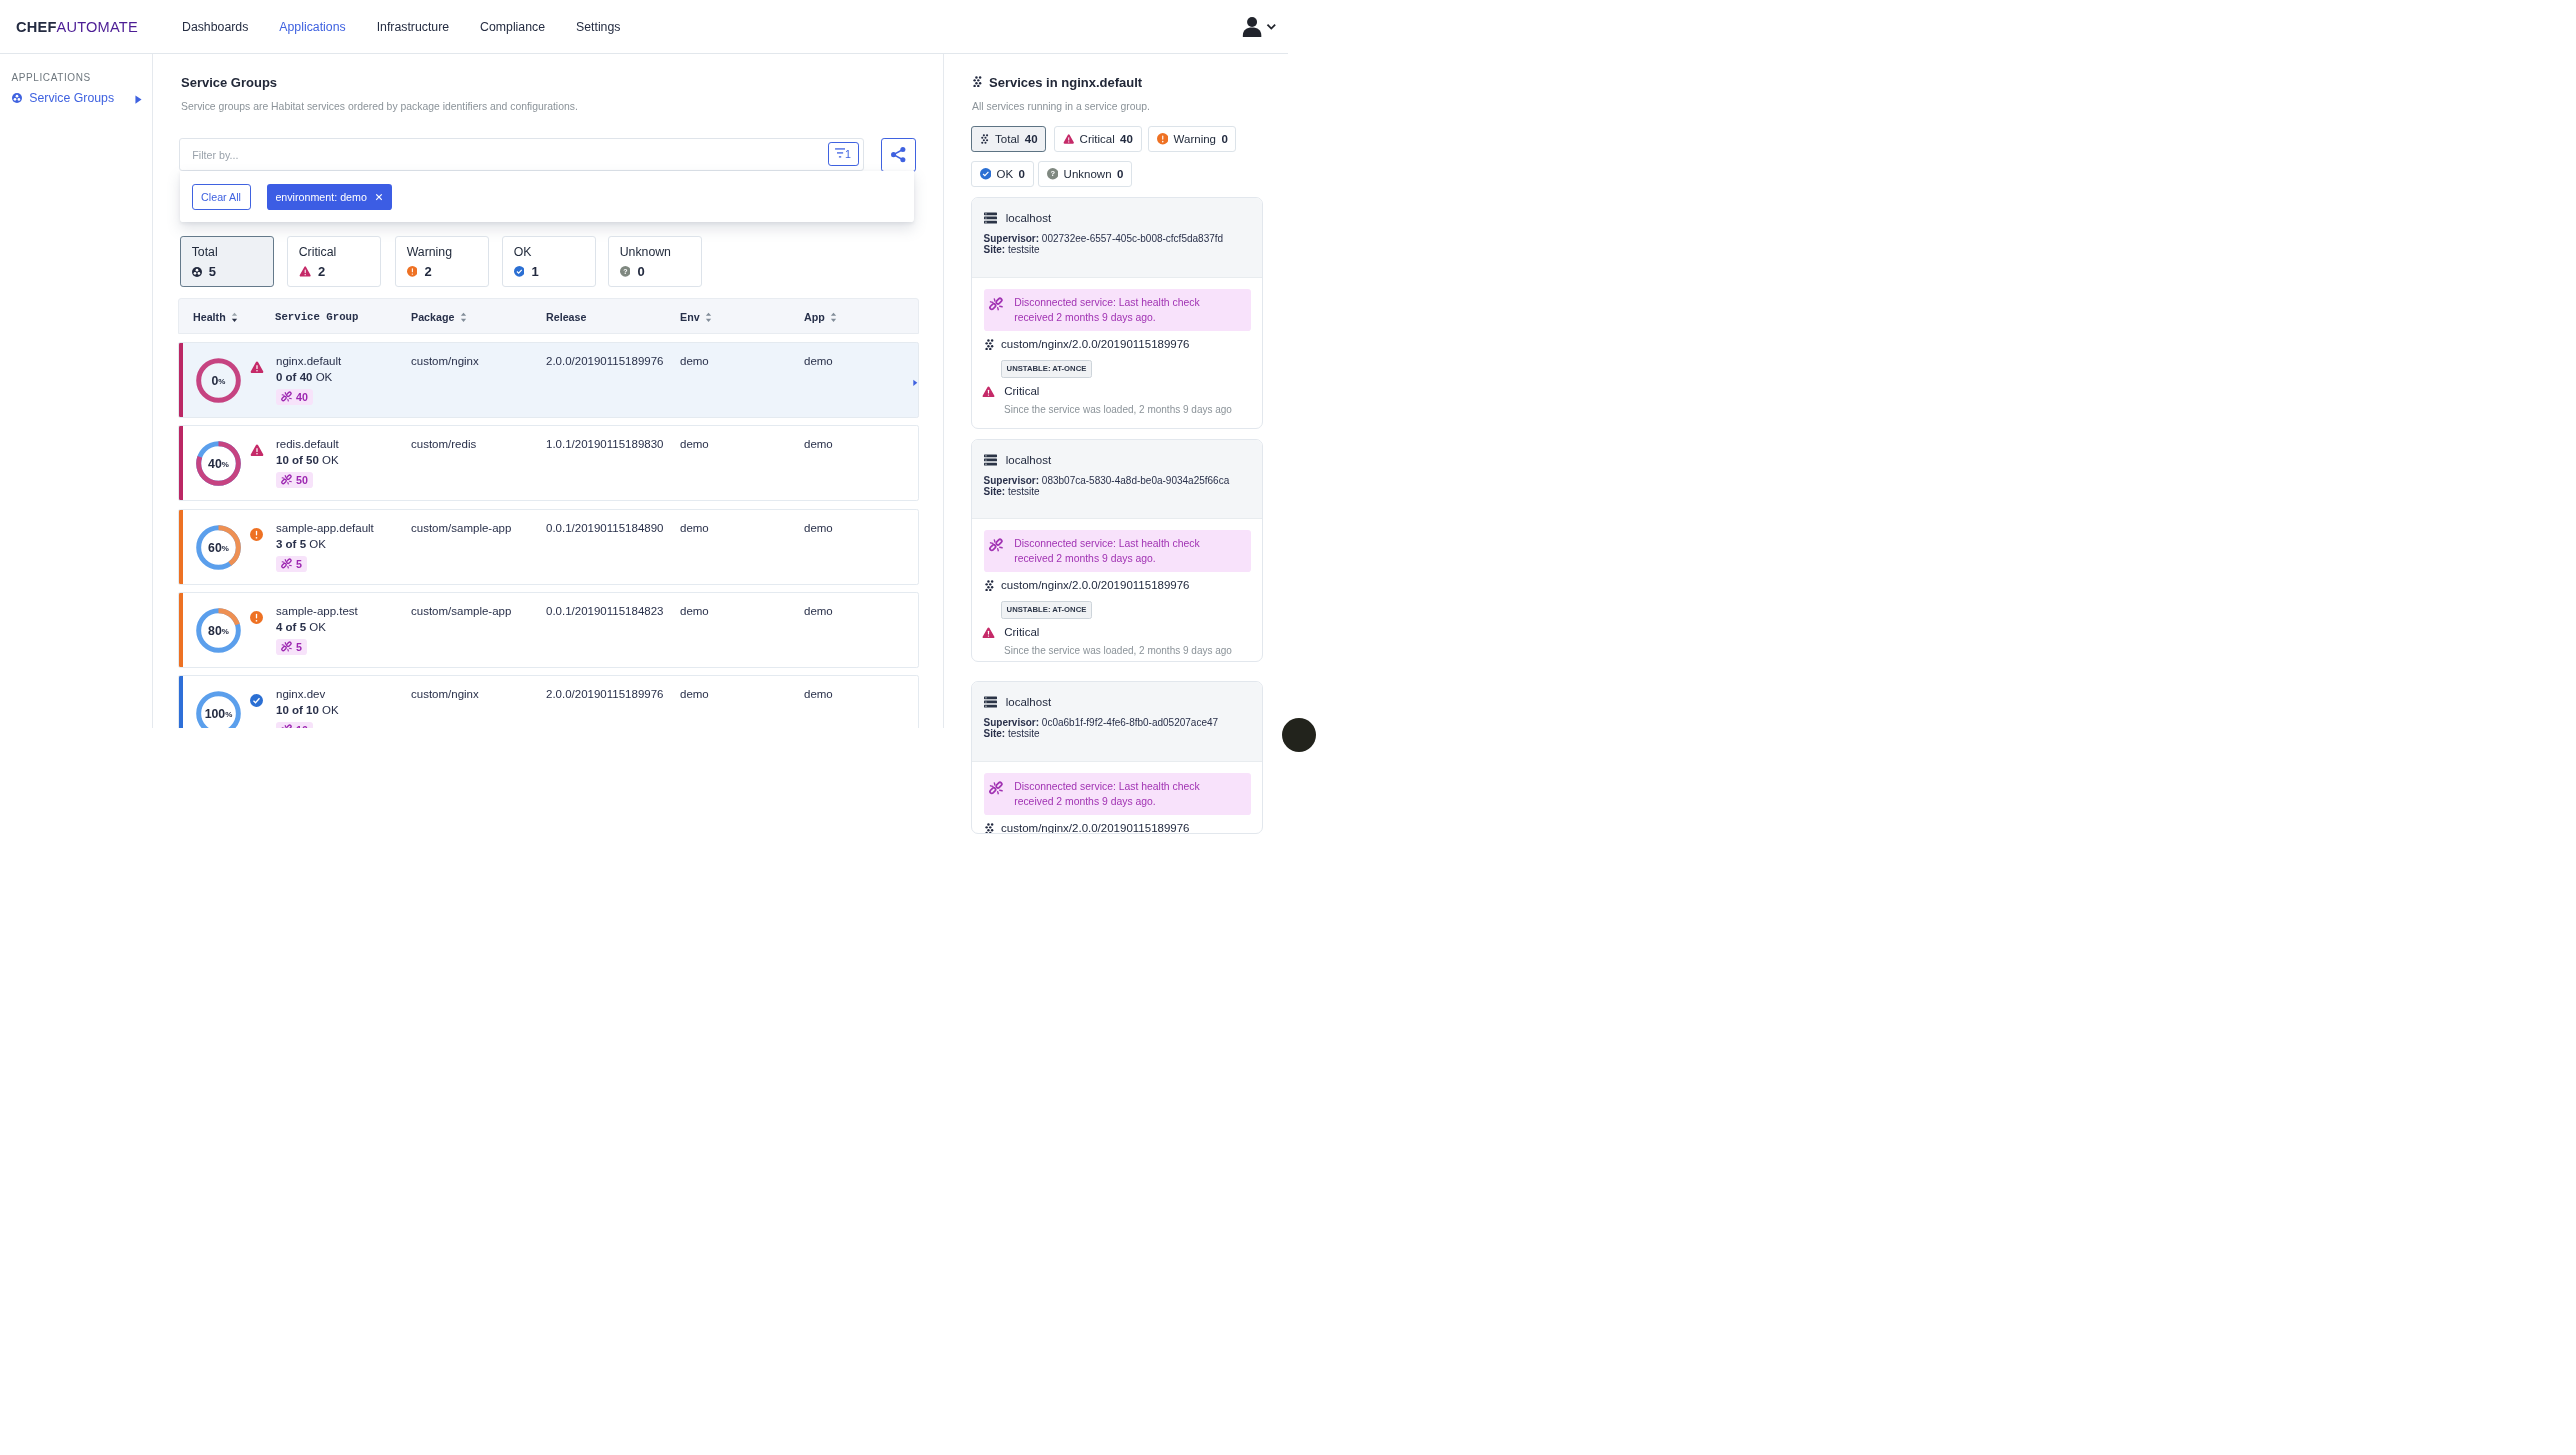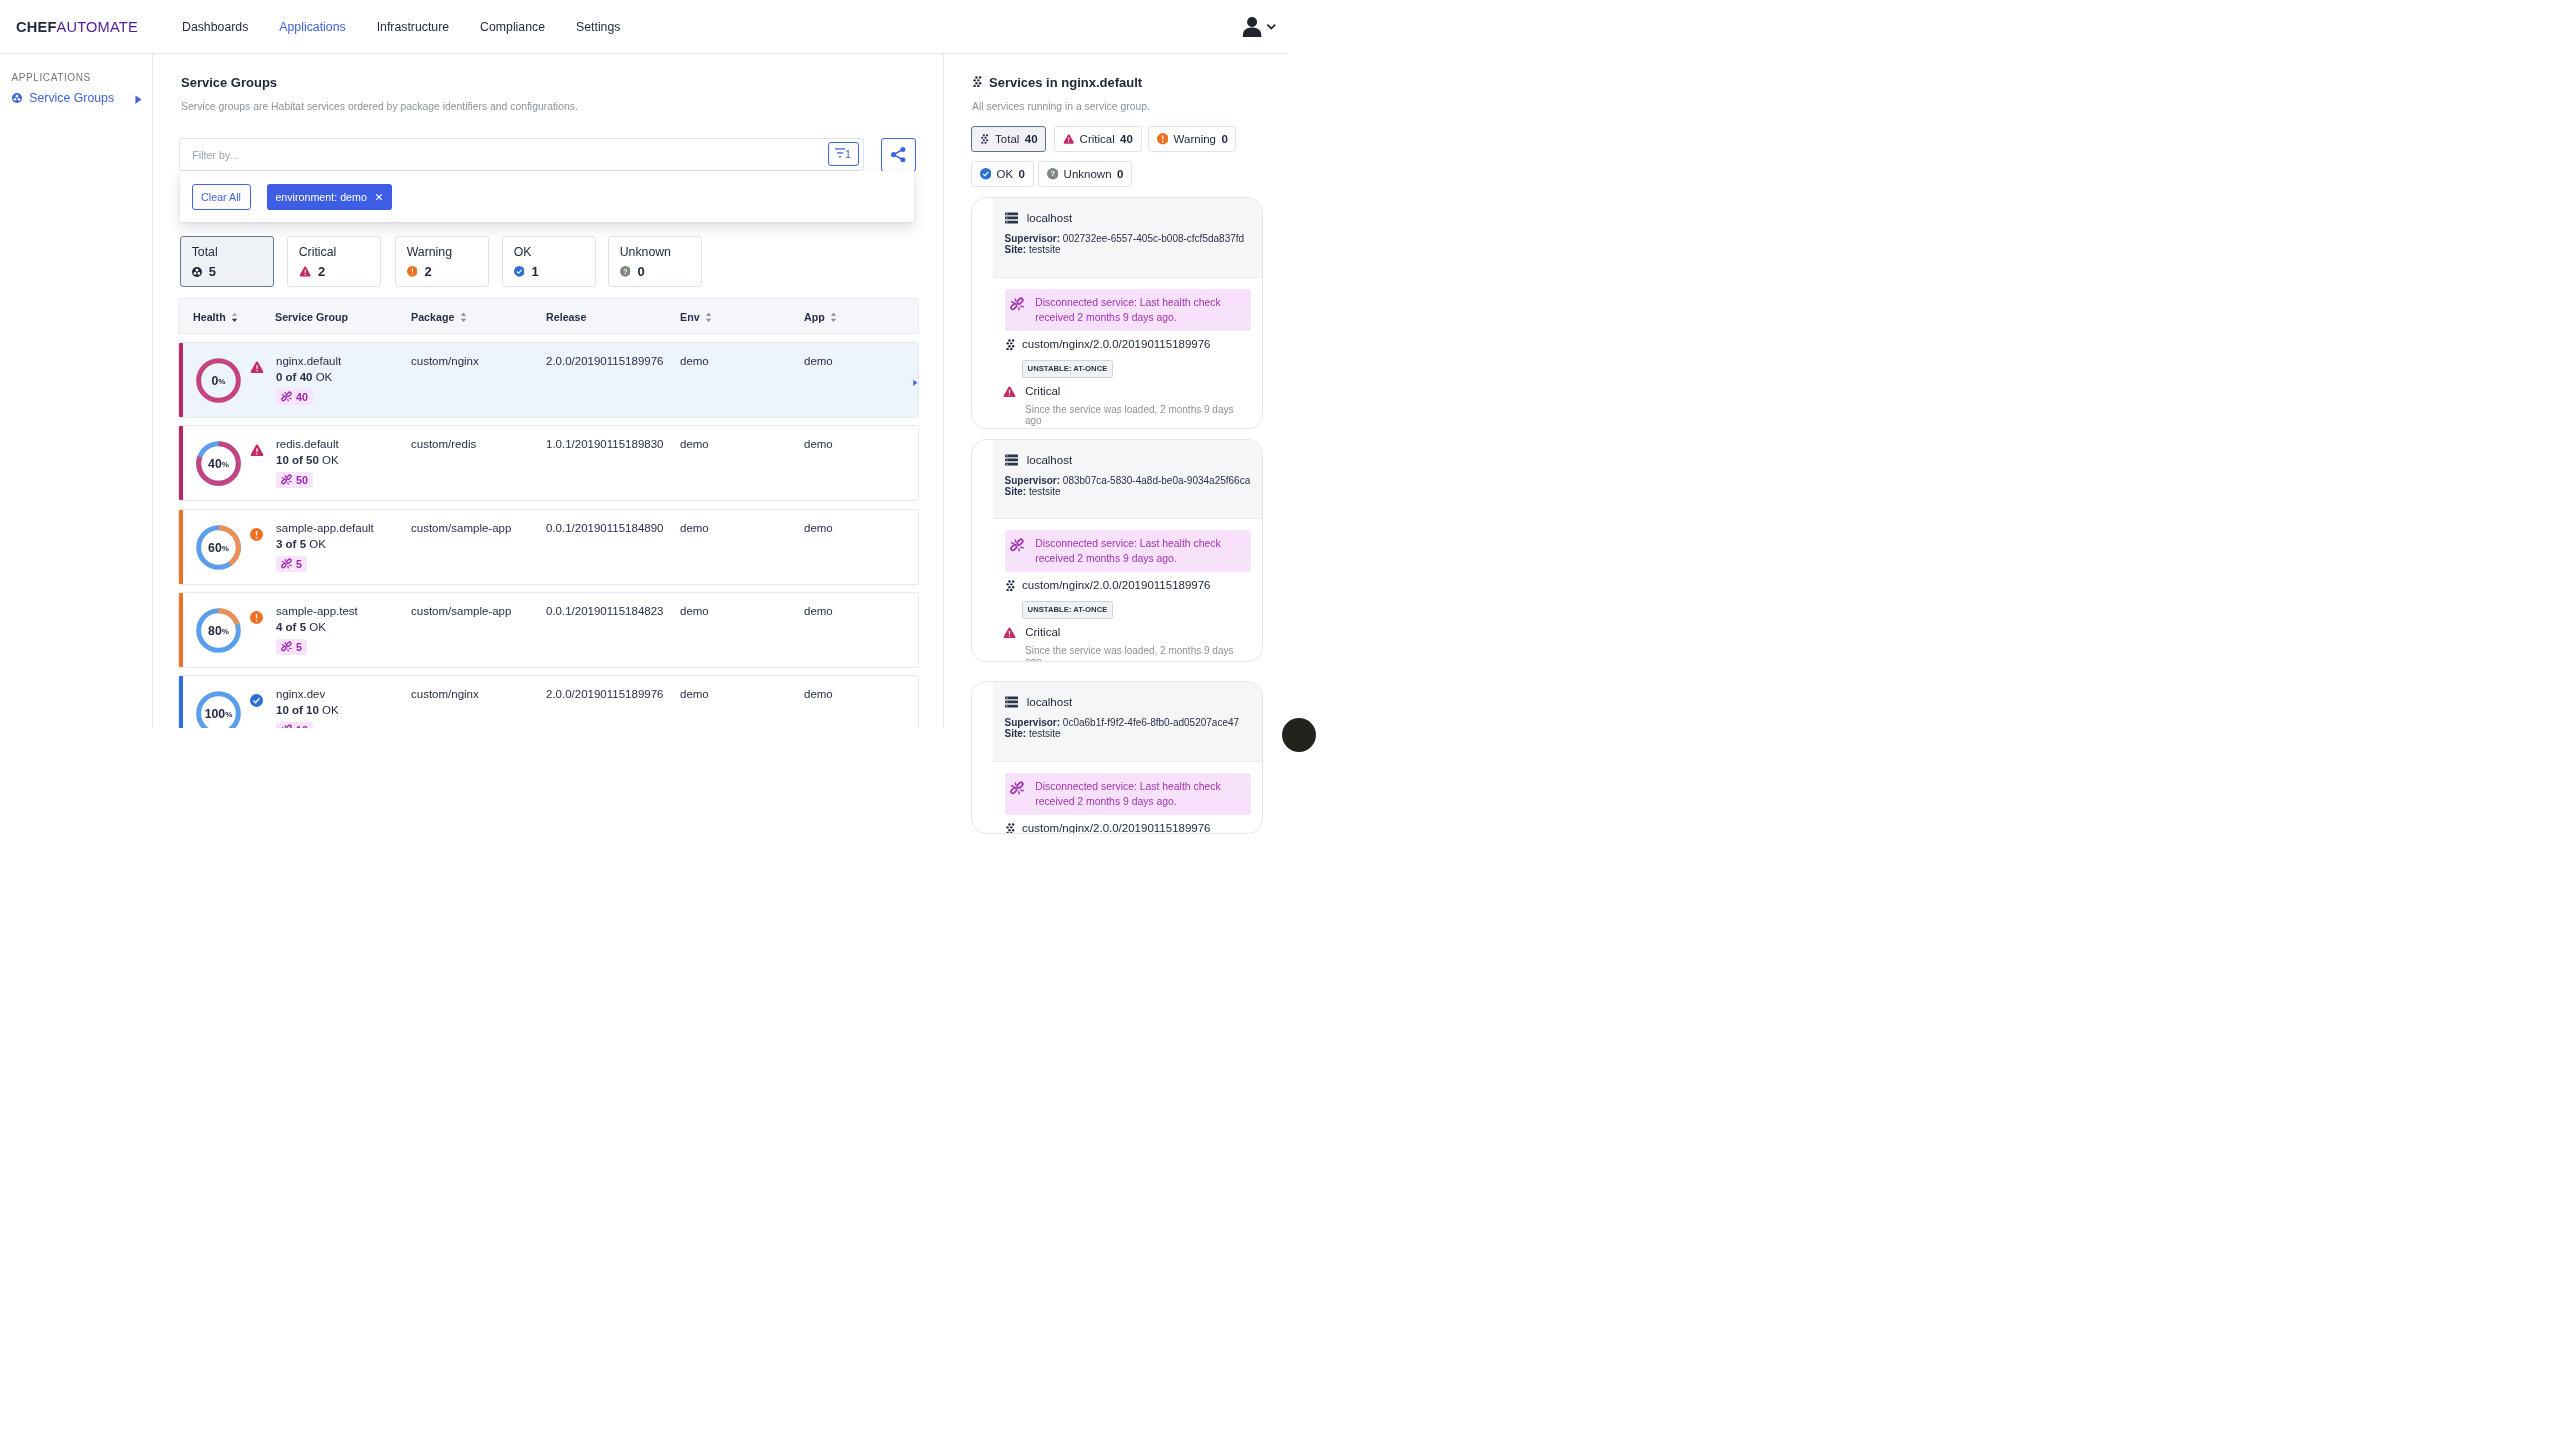--- a/index.html
+++ b/index.html
@@ -56,21 +56,21 @@
 .trow .c-env { position:absolute; left:501px; top:11.5px; font-size:11.5px; color:#29304a; }
 .trow .c-app { position:absolute; left:625px; top:11.5px; font-size:11.5px; color:#29304a; }
 .trow .rcaret { position:absolute; left:734px; top:33px; }
 
 #rpanel { position:absolute; left:944px; top:54px; width:344px; height:674px; background:#fff; }
 #rpanel .rtitle { position:absolute; left:45px; top:21px; font-size:13px; font-weight:700; color:#222838; }
 #rpanel .rsub { position:absolute; left:28px; top:47px; font-size:10.4px; color:#8b9399;text-align:right; }
 .pill { position:absolute; height:26px; background:#fff; border:0.8px solid #dce3e9; border-radius:3.1px; display:flex; align-items:center; padding:0 7.7px; gap:5.4px; font-size:11.5px; color:#232c3d; }
 .pill b { font-size:11.5px; color:#222a3f; }
 .pill.sel { background:#eff1f4; border-color:#5d7383; }
-.rcard { position:absolute; left:27px; width:292px; background:#fff; border:0.8px solid #e2e7ed; border-radius:15px; overflow:hidden;padding-left:21px; }
+.rcard { position:absolute; left:27px; width:292px; background:#fff; border:0.8px solid #e2e7ed; border-radius:7px; overflow:hidden; }
 .rcard .rhead { background:#f4f6f8; border-bottom:0.8px solid #e8ecef; padding:14px 11.5px 10.7px 11.5px; }
 .rcard .hostrow { display:flex; align-items:center; gap:9.2px; font-size:11.5px; color:#222a3f; margin-bottom:8.4px; }
 .rcard .meta { font-size:10px; color:#29304a; margin-top:0; }
 .rcard .meta b { font-weight:700; }
 .ralert { margin:10.7px 11.5px 0 11.5px; background:#f8e2fb; border-radius:3.1px; padding:6.1px 9.2px; color:#a133b3; font-size:10.4px; line-height:15px; position:relative; height:42px; }
 .ralert .atxt { margin-left:21.5px; }
 .pkgrow { display:flex; align-items:center; gap:6.1px; margin:7.7px 11.5px 0 11.5px; font-size:11.5px; color:#222a3f; }
 .ubadge { display:inline-block; margin:10px 0 0 29px; font-size:7.7px; font-weight:700; color:#2d3648; background:#f0f2f4; border:0.8px solid #cdd4da; border-radius:2.3px; padding:3.1px 4.6px; }
 .critrow { display:flex; align-items:center; gap:9.2px; margin:7.7px 11.5px 0 10px; font-size:11.5px; color:#222a3f; }
 .sincetxt { margin:7px 11.5px 10.7px 32px; font-size:10px; color:#8b9399; }
@@ -199,21 +199,21 @@
           <text x="9.5" y="14" font-size="12.5" font-weight="bold" fill="#fff" text-anchor="middle" font-family="Liberation Sans">?</text>
         </svg>
         <span>0</span>
       </div>
   </div>
   <div id="thead">
     <div class="hcell" style="left:14px;">Health <svg width="7" height="10.7" viewBox="0 0 9 14">
           <path d="M1 5 L4.5 1 L8 5 Z" fill="#9aa4ab"></path>
           <path d="M1 9 L4.5 13 L8 9 Z" fill="#2a3146"></path>
         </svg></div>
-    <div class="hcell" style="left:96px;">Service Group</div>
+    <div class="hcell" style="left:96px;font-family:Liberation Mono, monospace;">Service Group</div>
     <div class="hcell" style="left:232px;">Package <svg width="7" height="10.7" viewBox="0 0 9 14">
           <path d="M1 5 L4.5 1 L8 5 Z" fill="#828d99"></path>
           <path d="M1 9 L4.5 13 L8 9 Z" fill="#828d99"></path>
         </svg></div>
     <div class="hcell" style="left:367px;">Release</div>
     <div class="hcell" style="left:501px;">Env <svg width="7" height="10.7" viewBox="0 0 9 14">
           <path d="M1 5 L4.5 1 L8 5 Z" fill="#828d99"></path>
           <path d="M1 9 L4.5 13 L8 9 Z" fill="#828d99"></path>
         </svg></div>
     <div class="hcell" style="left:625px;">App <svg width="7" height="10.7" viewBox="0 0 9 14">

